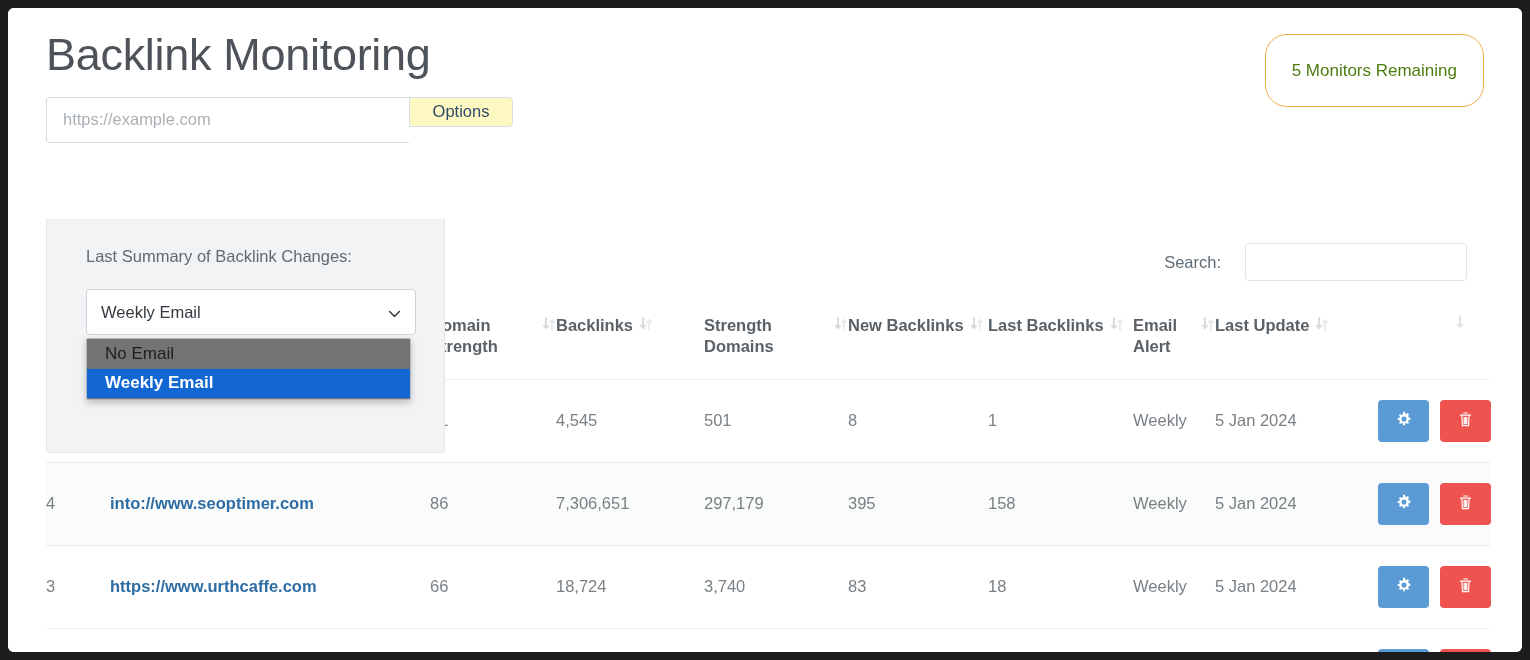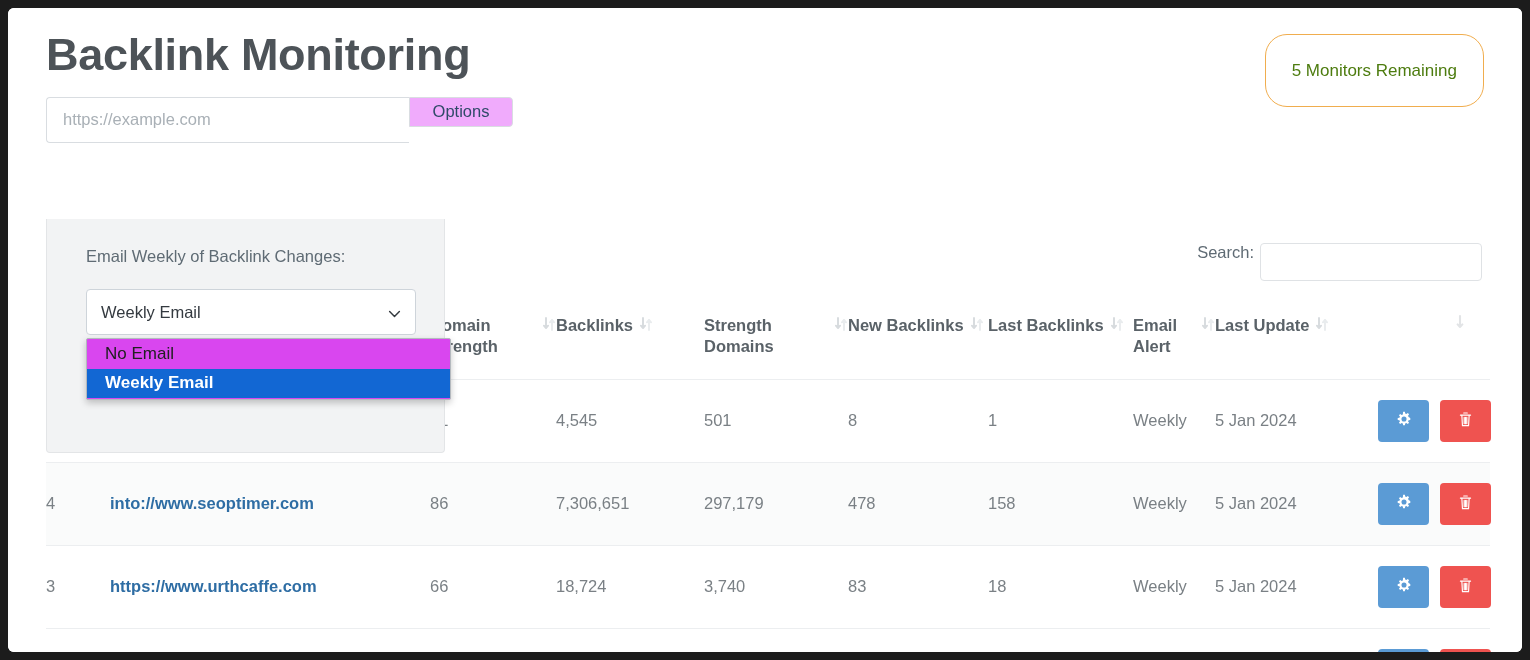--- a/index.html
+++ b/index.html
@@ -28,21 +28,21 @@
   .inner {
     position: relative;
     padding: 0 38px;
   }
 
   
   h1.page-title {
     margin: 0;
     padding-top: 22px;
     font-size: 45px;
-    font-weight: 700;
+    font-weight: 400;
     color: #4d5358;
     letter-spacing: -0.3px;
     line-height: 1.1;
   }
   .monitors-pill {
     position: absolute;
     right: 38px;
     top: 26px;
     border: 1px solid #f0ad4e;
     color: #4d7c0f;
@@ -80,21 +80,21 @@
     background: #fff;
     outline: none;
     font-family: "Liberation Sans", sans-serif;
   }
   .url-input::placeholder { color: #a9b0b6; }
   .options-btn {
     width: 104px;
     height: 30px;
     border: 1px solid #d9dde1;
     border-radius: 0 4px 4px 0;
-    background: #f0abfc;
+    background: #fef9c3;
     color: #2f4a68;
     font-size: 16.5px;
     cursor: pointer;
     font-family: "Liberation Sans", sans-serif;
     display: flex;
     align-items: center;
     justify-content: center;
   }
 
   
@@ -135,22 +135,22 @@
     position: absolute;
     right: 14px;
     top: 50%;
     transform: translateY(-50%);
     width: 13px; height: 13px;
   }
   .select-list {
     position: absolute;
     left: 39px;
     top: 119px;
-    width: 365px;
-    background: #d946ef;
+    width: 325px;
+    background: #737373;
     border: 1px solid #b4b9be;
     border-radius: 2px;
     padding: 1px 0;
     box-shadow: 0 3px 7px rgba(0,0,0,0.22);
     z-index: 30;
   }
   .select-list li {
     list-style: none;
     font-size: 17px;
     padding: 2px 0 3px 18px;
@@ -174,25 +174,25 @@
     height: 46px;
     background: #d79a36;
     border: 1px solid #c98f2f;
     border-radius: 5px;
     z-index: 10;
   }
 
   
   .search-wrap {
     position: absolute;
-    right: 40px;
+    right: 55px;
     top: 235px;
     display: flex;
-    align-items: flex-start;
-    gap: 6px;
+    align-items: center;
+    gap: 24px;
     z-index: 2;
   }
   .search-label { font-size: 16.5px; color: #5f6b74; }
   .search-input {
     width: 222px;
     height: 38px;
     border: 1px solid #dfe2e5;
     border-radius: 4px;
     padding: 0 10px;
     font-size: 15px;
@@ -296,21 +296,21 @@
     <div class="form-row">
       <input class="url-input" type="text" placeholder="https://example.com" style="">
       <button class="options-btn">Options</button>
     </div>
 
   </div>
 
   <div class="orange-btn"></div>
 
   <div class="options-panel">
-    <div class="label">Email Weekly of Backlink Changes:</div>
+    <div class="label">Last Summary of Backlink Changes:</div>
 
     <div class="select-box">
       <span>Weekly Email</span>
       <span class="chev">
         <svg viewBox="0 0 16 16" width="13" height="13">
           <path d="M2 5 L8 11 L14 5" fill="none" stroke="#343a40" stroke-width="1.8" stroke-linecap="round" stroke-linejoin="round"></path>
         </svg>
       </span>
     </div>
 
@@ -473,21 +473,21 @@
       </tr>
 
       <tr class="row-hl">
         <td class="c-num">4</td>
         <td class="c-url">
           <a href="#">into://www.seoptimer.com</a>
         </td>
         <td>86</td>
         <td>7,306,651</td>
         <td>297,179</td>
-        <td>478</td>
+        <td>395</td>
         <td>158</td>
         <td>Weekly</td>
         <td>5 Jan 2024</td>
         <td class="act-cell">
           <button class="btn-ic btn-gear">
             <span>
               <svg viewBox="0 0 16 16" width="16" height="16">
                 <path fill="#ffffff" d="M7.1.8h1.8l.28 1.72 1.2.5 1.42-1.02 1.28 1.28-1.02 1.42.5 1.2L14.28 7.1v1.8l-1.72.28-.5 1.2 1.02 1.42-1.28 1.28-1.42-1.02-1.2.5L8.9 14.28H7.1l-.28-1.72-1.2-.5-1.42 1.02-1.28-1.28 1.02-1.42-.5-1.2L1.72 8.9V7.1l1.72-.28.5-1.2L2.92 4.2 4.2 2.92l1.42 1.02 1.2-.5Z"></path>
                 <circle cx="8" cy="8" r="2.55" fill="#5b9bd5"></circle>
               </svg>

